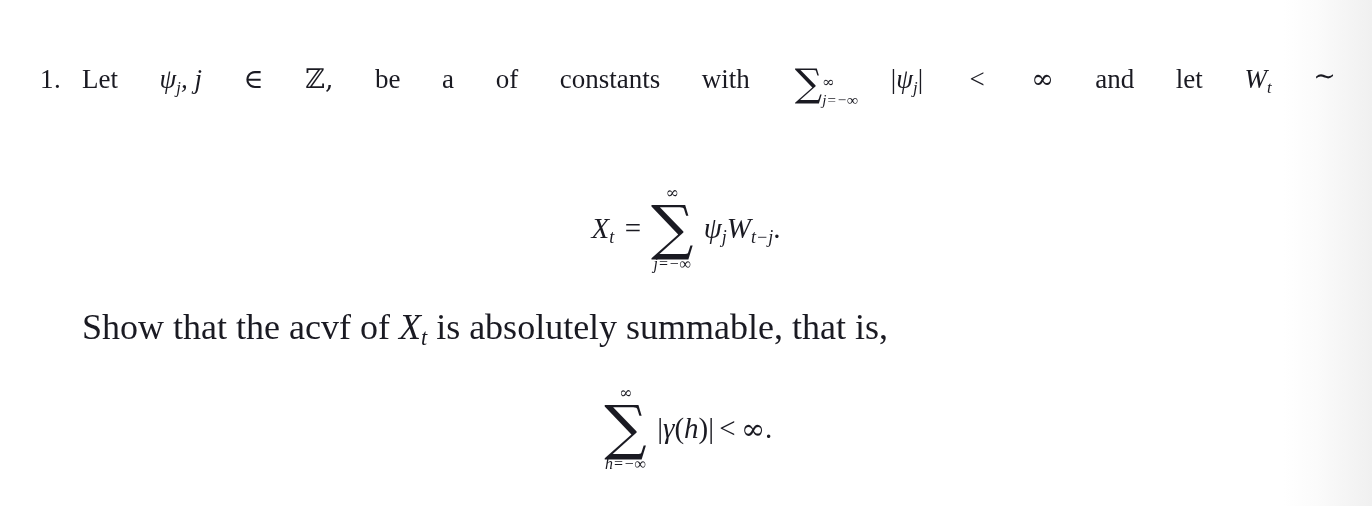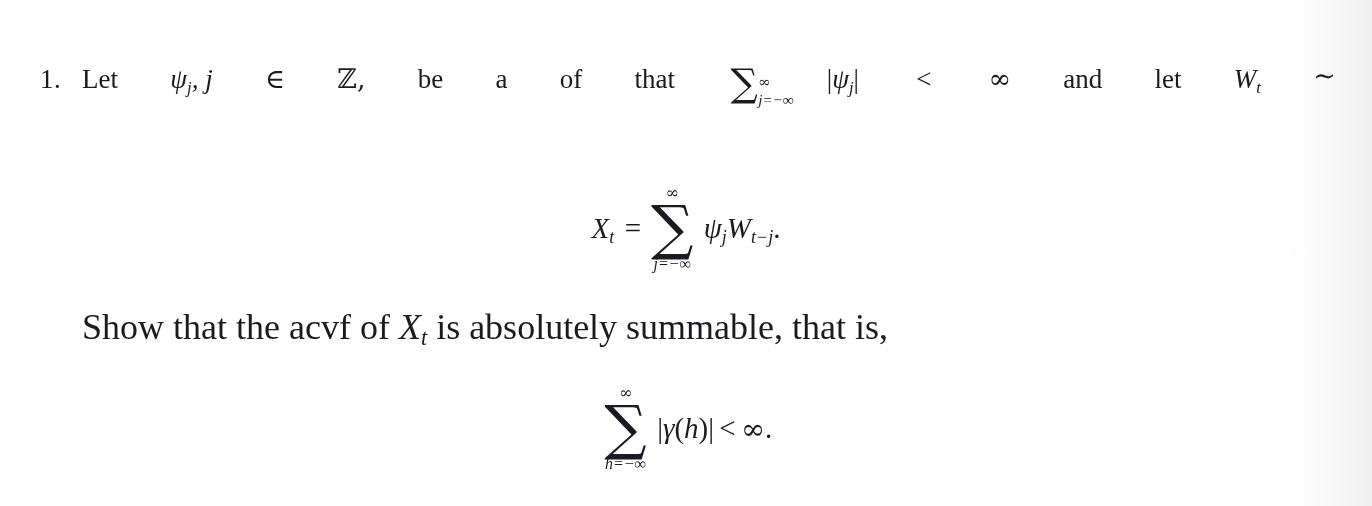--- a/index.html
+++ b/index.html
@@ -227,21 +227,22 @@
 
           <span class="w"><span class="mi">ψ</span><sub class="sb">j</sub><span class="mi">, j</span></span>
 
           <span class="w infty">∈</span>
 
           <span class="w bb">ℤ,</span>
 
           <span class="w">be</span>
           <span class="w">a</span>
           <span class="w">of</span>
-          <span class="w">that</span>
+          <span class="w">constants</span>
+          <span class="w">with</span>
 
           <span class="w"><span class="sum-inline"><span class="big">∑</span><span class="lim-up infty">∞</span><span class="lim-dn">j=−∞</span></span><span style="display:inline-block;width:2.45em"></span><span class="abs">|</span><span class="mi">ψ</span><sub class="sb">j</sub><span class="abs">|</span></span>
 
           <span class="w rel">&lt;</span>
           <span class="w infty">∞</span>
 
           <span class="w">and</span>
           <span class="w">let</span>
 
           <span class="w"><span class="mi">W</span><sub class="sb">t</sub></span>

